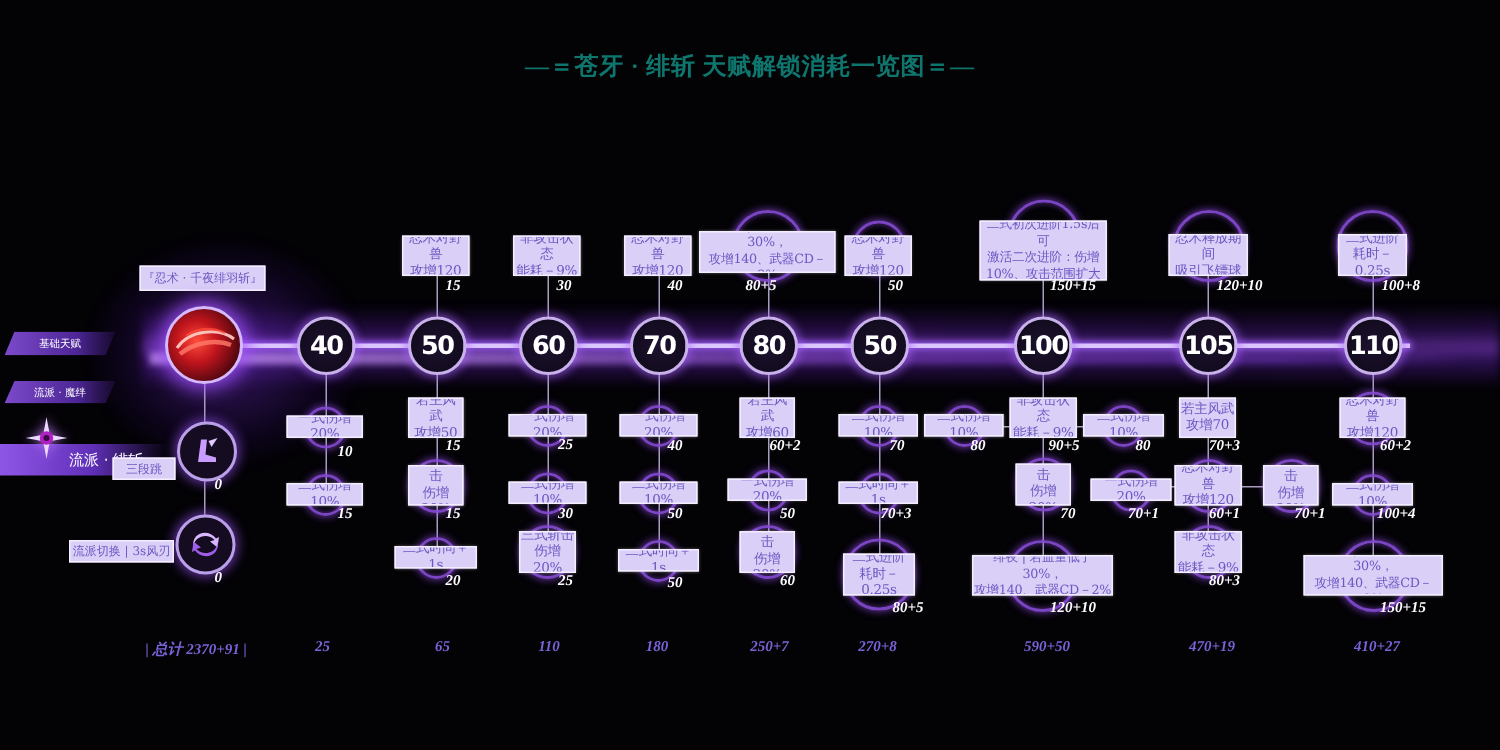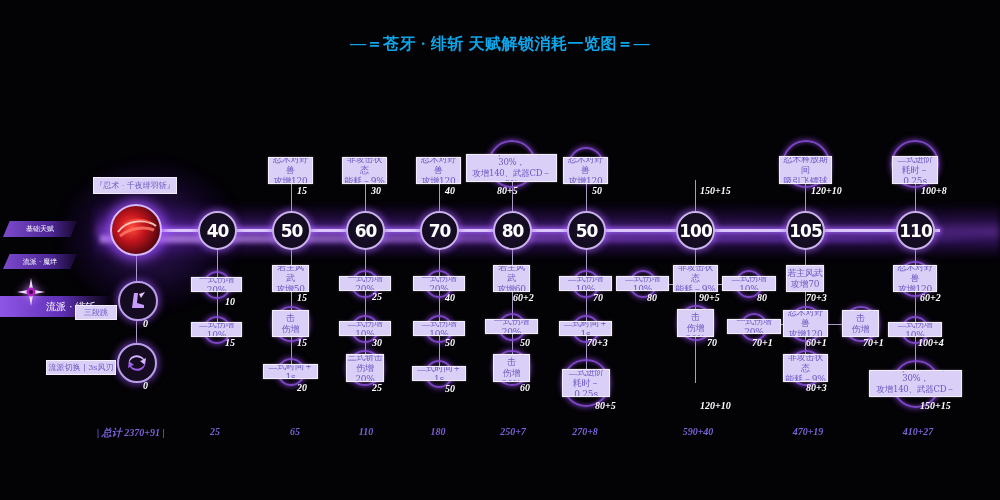--- a/index.html
+++ b/index.html
@@ -1,18 +1,18 @@
 <!DOCTYPE html>
 <html><head>
 <meta charset="utf-8">
 <style>
   html,body{margin:0;padding:0;background:#000;}
   #stage{position:relative;width:1000px;height:500px;overflow:hidden;background:#030205;font-family:"DejaVu Serif",serif;}
   
-  .title{position:absolute;left:0;right:0;top:34px;text-align:center;color:#0ea5e9;font:bold 16px "Liberation Serif",serif;letter-spacing:0.5px;}
+  .title{position:absolute;left:0;right:0;top:34px;text-align:center;color:#0f766e;font:bold 16px "Liberation Serif",serif;letter-spacing:0.5px;}
   .author{position:absolute;left:0;right:0;top:56px;text-align:center;color:#fff;font:italic bold 10px "Liberation Serif",serif;}
   .version{position:absolute;left:0;right:0;top:70px;text-align:center;color:#7db36c;font:italic bold 9px "Liberation Serif",serif;}
   
   .haze{position:absolute;left:60px;top:160px;width:180px;height:150px;border-radius:50%;background:radial-gradient(ellipse at center,rgba(120,50,220,0.45),rgba(70,20,150,0.15) 55%,transparent 75%);filter:blur(4px);}
   .band{position:absolute;left:95px;top:203px;width:905px;height:56px;background:linear-gradient(to bottom,transparent 0%,rgba(90,30,170,0.35) 30%,rgba(150,70,240,0.55) 52%,rgba(100,35,190,0.4) 68%,transparent 100%);filter:blur(3px);}
   .band-fade{position:absolute;left:600px;top:200px;width:400px;height:62px;background:linear-gradient(90deg,transparent,rgba(3,2,5,0.15) 60%,rgba(3,2,5,0.0));}
   .band-streak{position:absolute;left:100px;top:235px;width:880px;height:8px;background:linear-gradient(90deg,rgba(210,160,255,0.7),rgba(170,90,255,0.35) 55%,rgba(140,70,240,0.45) 85%,transparent);filter:blur(2px);}
   .band-core{position:absolute;left:150px;top:229px;width:790px;height:3px;background:#dcc6ff;box-shadow:0 0 5px 1px #a463ff;}
   
   .vline{position:absolute;width:1px;background:#a99dc2;}
@@ -153,20 +153,26 @@
   </div>
   <span class="cost" style="left:497px;top:185px">80+5</span>
 
   <div class="slot" style="left:563px;top:157px;width:45px;height:27px">
     <div class="ring r-m" style="top:30%"></div>
     <div class="box">忍术对野兽
 攻增120</div>
   </div>
   <span class="cost" style="left:592px;top:185px">50</span>
 
+  <div class="slot" style="left:653px;top:147px;width:85px;height:40px">
+    <div class="ring r-l" style="top:25%"></div>
+    <div class="box sm">二式初次进阶1.5s后可
+激活二次进阶：伤增
+10%、攻击范围扩大</div>
+  </div>
   <span class="cost" style="left:700px;top:185px">150+15</span>
 
   <div class="slot" style="left:779px;top:156px;width:53px;height:28px">
     <div class="ring r-l" style="top:30%"></div>
     <div class="box">忍术释放期间
 吸引飞镖球</div>
   </div>
   <span class="cost" style="left:811px;top:185px">120+10</span>
 
   <div class="slot" style="left:892px;top:156px;width:46px;height:28px">
@@ -285,20 +291,25 @@
     <div class="ring r-s"></div>
     <div class="box">二式伤增10%</div>
   </div>
   <span class="cost" style="left:757px;top:292px">80</span>
   <div class="slot" style="left:677px;top:309px;width:37px;height:28px">
     <div class="ring r-m"></div>
     <div class="box">三式斩击
 伤增20%</div>
   </div>
   <span class="cost" style="left:707px;top:337px">70</span>
+  <div class="slot" style="left:648px;top:370px;width:94px;height:27px">
+    <div class="ring r-l"></div>
+    <div class="box sm">绯夜 | 若血量低于30%，
+攻增140、武器CD－2%</div>
+  </div>
   <span class="cost" style="left:700px;top:400px">120+10</span>
 
   <div class="slot" style="left:786px;top:265px;width:38px;height:27px">
     <div class="box">若主风武
 攻增70</div>
   </div>
   <span class="cost" style="left:806px;top:292px">70+3</span>
   <div class="slot" style="left:727px;top:319px;width:54px;height:15px">
     <div class="ring r-s"></div>
     <div class="box">一式伤增20%</div>
@@ -341,17 +352,17 @@
   </div>
   <span class="cost" style="left:920px;top:400px">150+15</span>
 
   <span class="total-label">| 总计 2370+91 |</span>
   <span class="total" style="left:215px">25</span>
   <span class="total" style="left:295px">65</span>
   <span class="total" style="left:366px">110</span>
   <span class="total" style="left:438px">180</span>
   <span class="total" style="left:513px">250+7</span>
   <span class="total" style="left:585px">270+8</span>
-  <span class="total" style="left:698px">590+40</span>
+  <span class="total" style="left:698px">590+50</span>
   <span class="total" style="left:808px">470+19</span>
   <span class="total" style="left:918px">410+27</span>
 
 </div>
 
 </body></html>

